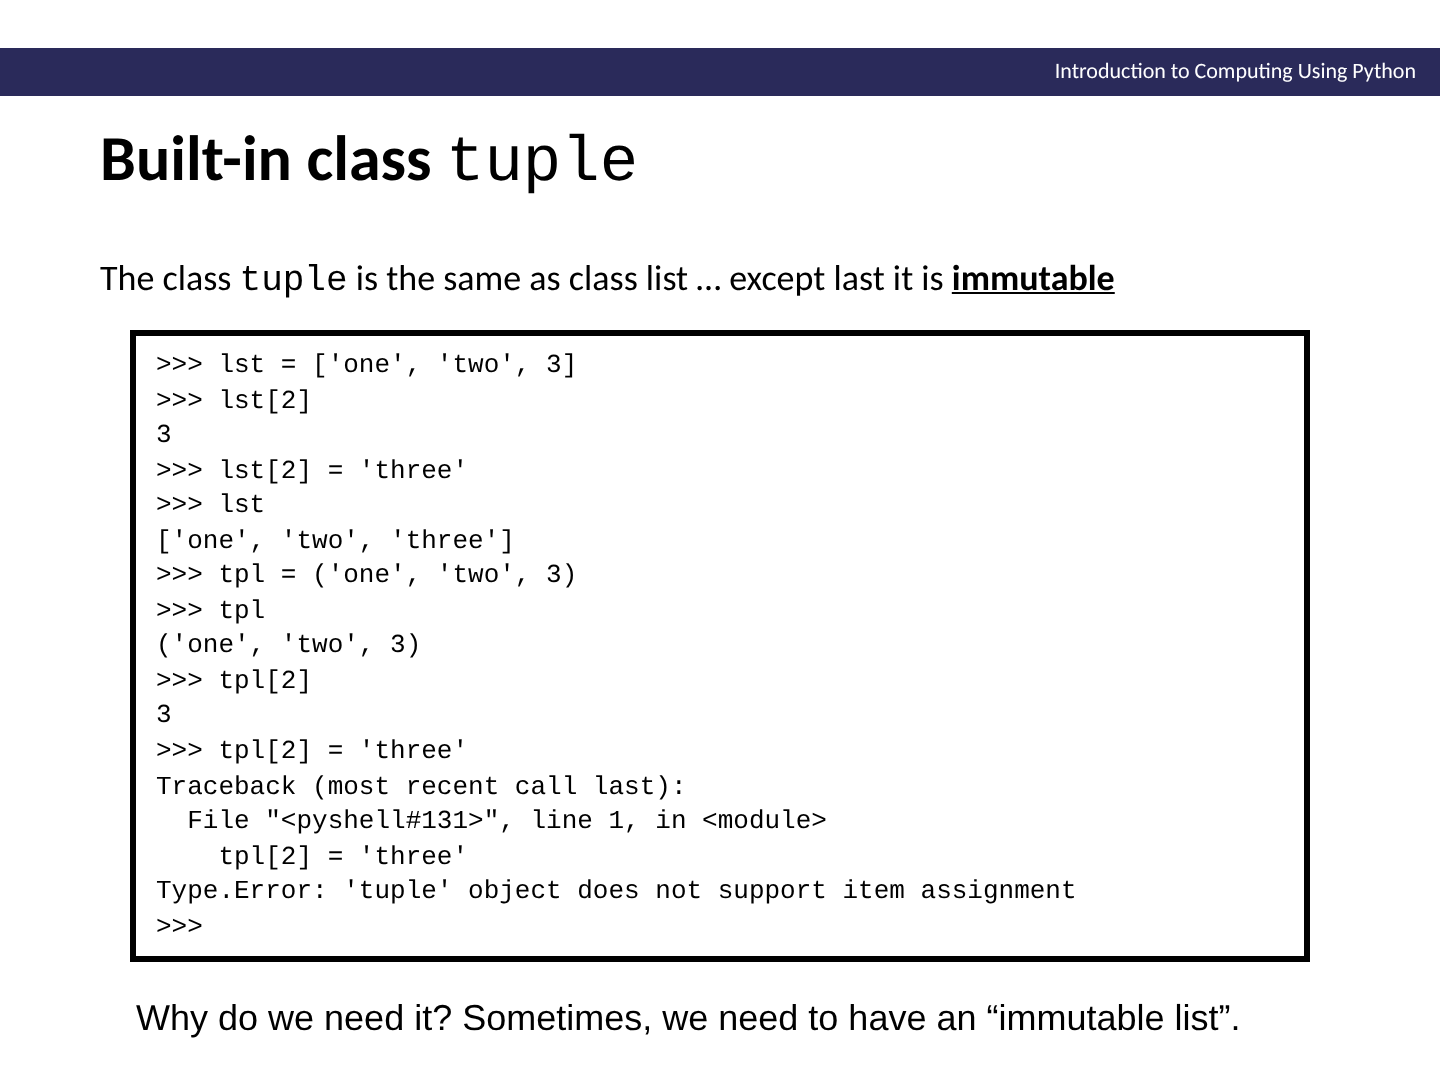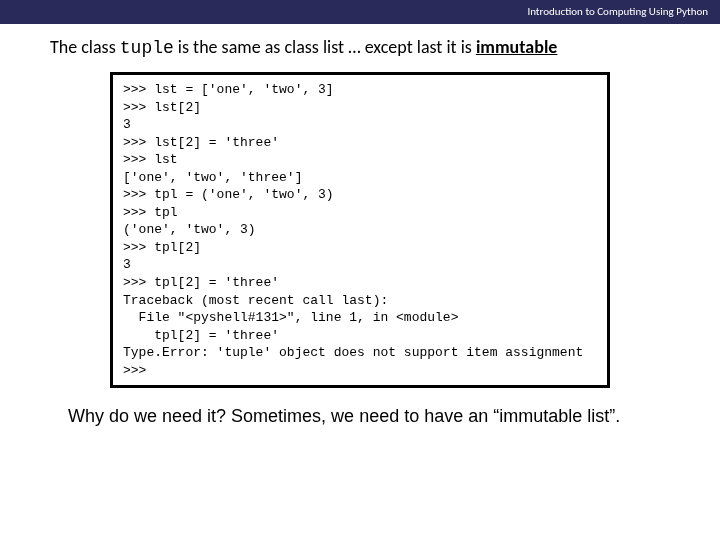--- a/index.html
+++ b/index.html
@@ -13,20 +13,21 @@
   }
   .header-bar {
     width: 100%;
     height: 24px;
     background: #2a2a5a;
     color: #ffffff;
     font-size: 11px;
     text-align: right;
     padding: 5px 12px 0 0;
     font-family: Calibri, Arial, sans-serif;
+    margin-top: 24px;
   }
   .content {
     padding: 12px 50px 0 50px;
   }
   .title {
     font-size: 32px;
     font-weight: bold;
     font-family: Calibri, Arial, sans-serif;
     margin-bottom: 28px;
   }
@@ -49,38 +50,41 @@
     margin-top: 12px;
   }
   .codebox {
     border: 3px solid #000;
     padding: 6px 10px;
     font-family: "Courier New", monospace;
     font-size: 13px;
     line-height: 1.35;
     white-space: pre;
     margin: 0 auto 18px auto;
-    width: 500px;
+    width: 590px;
   }
   .outro {
     font-size: 18px;
     font-family: Liberation Sans, sans-serif;
     text-align: left;
     padding-left: 18px;
   }
 </style>
 </head>
 <body>
 
 <div class="header-bar">
   <span>Introduction to Computing Using Python</span>
 </div>
 
 <div class="content">
 
+  <h1 class="title">
+    <span>Built-in class </span><span class="mono">tuple</span>
+  </h1>
 
   <p class="intro">
     <span>The class </span><span class="mono">tuple</span><span> is the same as class list … except last it is </span><span class="immutable">immutable</span>
   </p>
 
   <div class="codebox">&gt;&gt;&gt; lst = ['one', 'two', 3]
 &gt;&gt;&gt; lst[2]
 3
 &gt;&gt;&gt; lst[2] = 'three'
 &gt;&gt;&gt; lst

